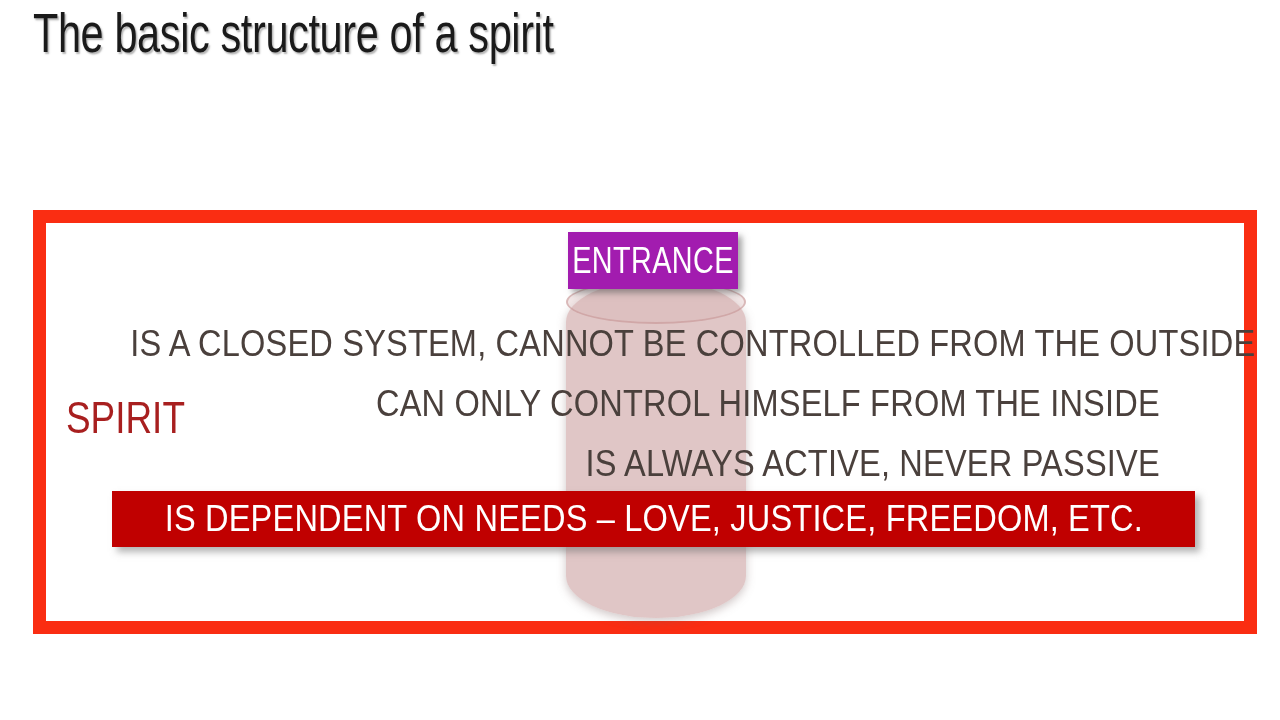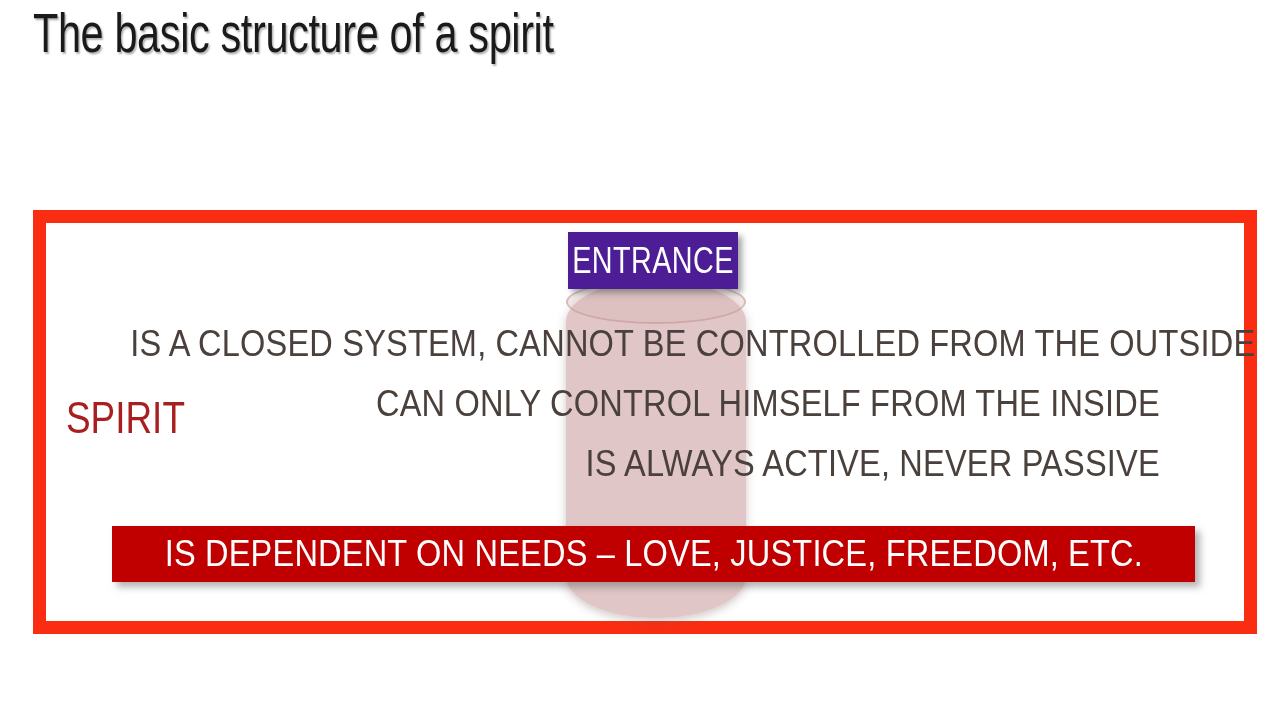--- a/index.html
+++ b/index.html
@@ -67,21 +67,21 @@
     background: rgba(214,178,178,0.30);
   }
 
   
   #entrance-badge {
     position: absolute;
     left: 568px;
     top: 232px;
     width: 170px;
     height: 57px;
-    background: #4c1d95;
+    background: #a21caf;
     box-shadow: 4px 4px 6px rgba(90,90,90,0.55);
     display: flex;
     align-items: center;
     justify-content: center;
   }
   #entrance-badge .badge-text {
     font-family: "Liberation Sans Narrow", "Liberation Sans", sans-serif;
     font-size: 36px;
     font-weight: 300;
     color: #ffffff;
@@ -129,21 +129,20 @@
     position: absolute;
     left: 112px;
     top: 491px;
     width: 1083px;
     height: 56px;
     background: #c00000;
     box-shadow: 5px 5px 7px rgba(105,105,105,0.5);
     display: flex;
     align-items: center;
     justify-content: center;
-    margin-top: 35px;
   }
   #needs-banner .banner-text {
     font-family: "Liberation Sans Narrow", "Liberation Sans", sans-serif;
     font-size: 37px;
     font-weight: 300;
     color: #ffffff;
     white-space: nowrap;
     transform: scaleX(0.88);
     letter-spacing: 0.2px;
   }

